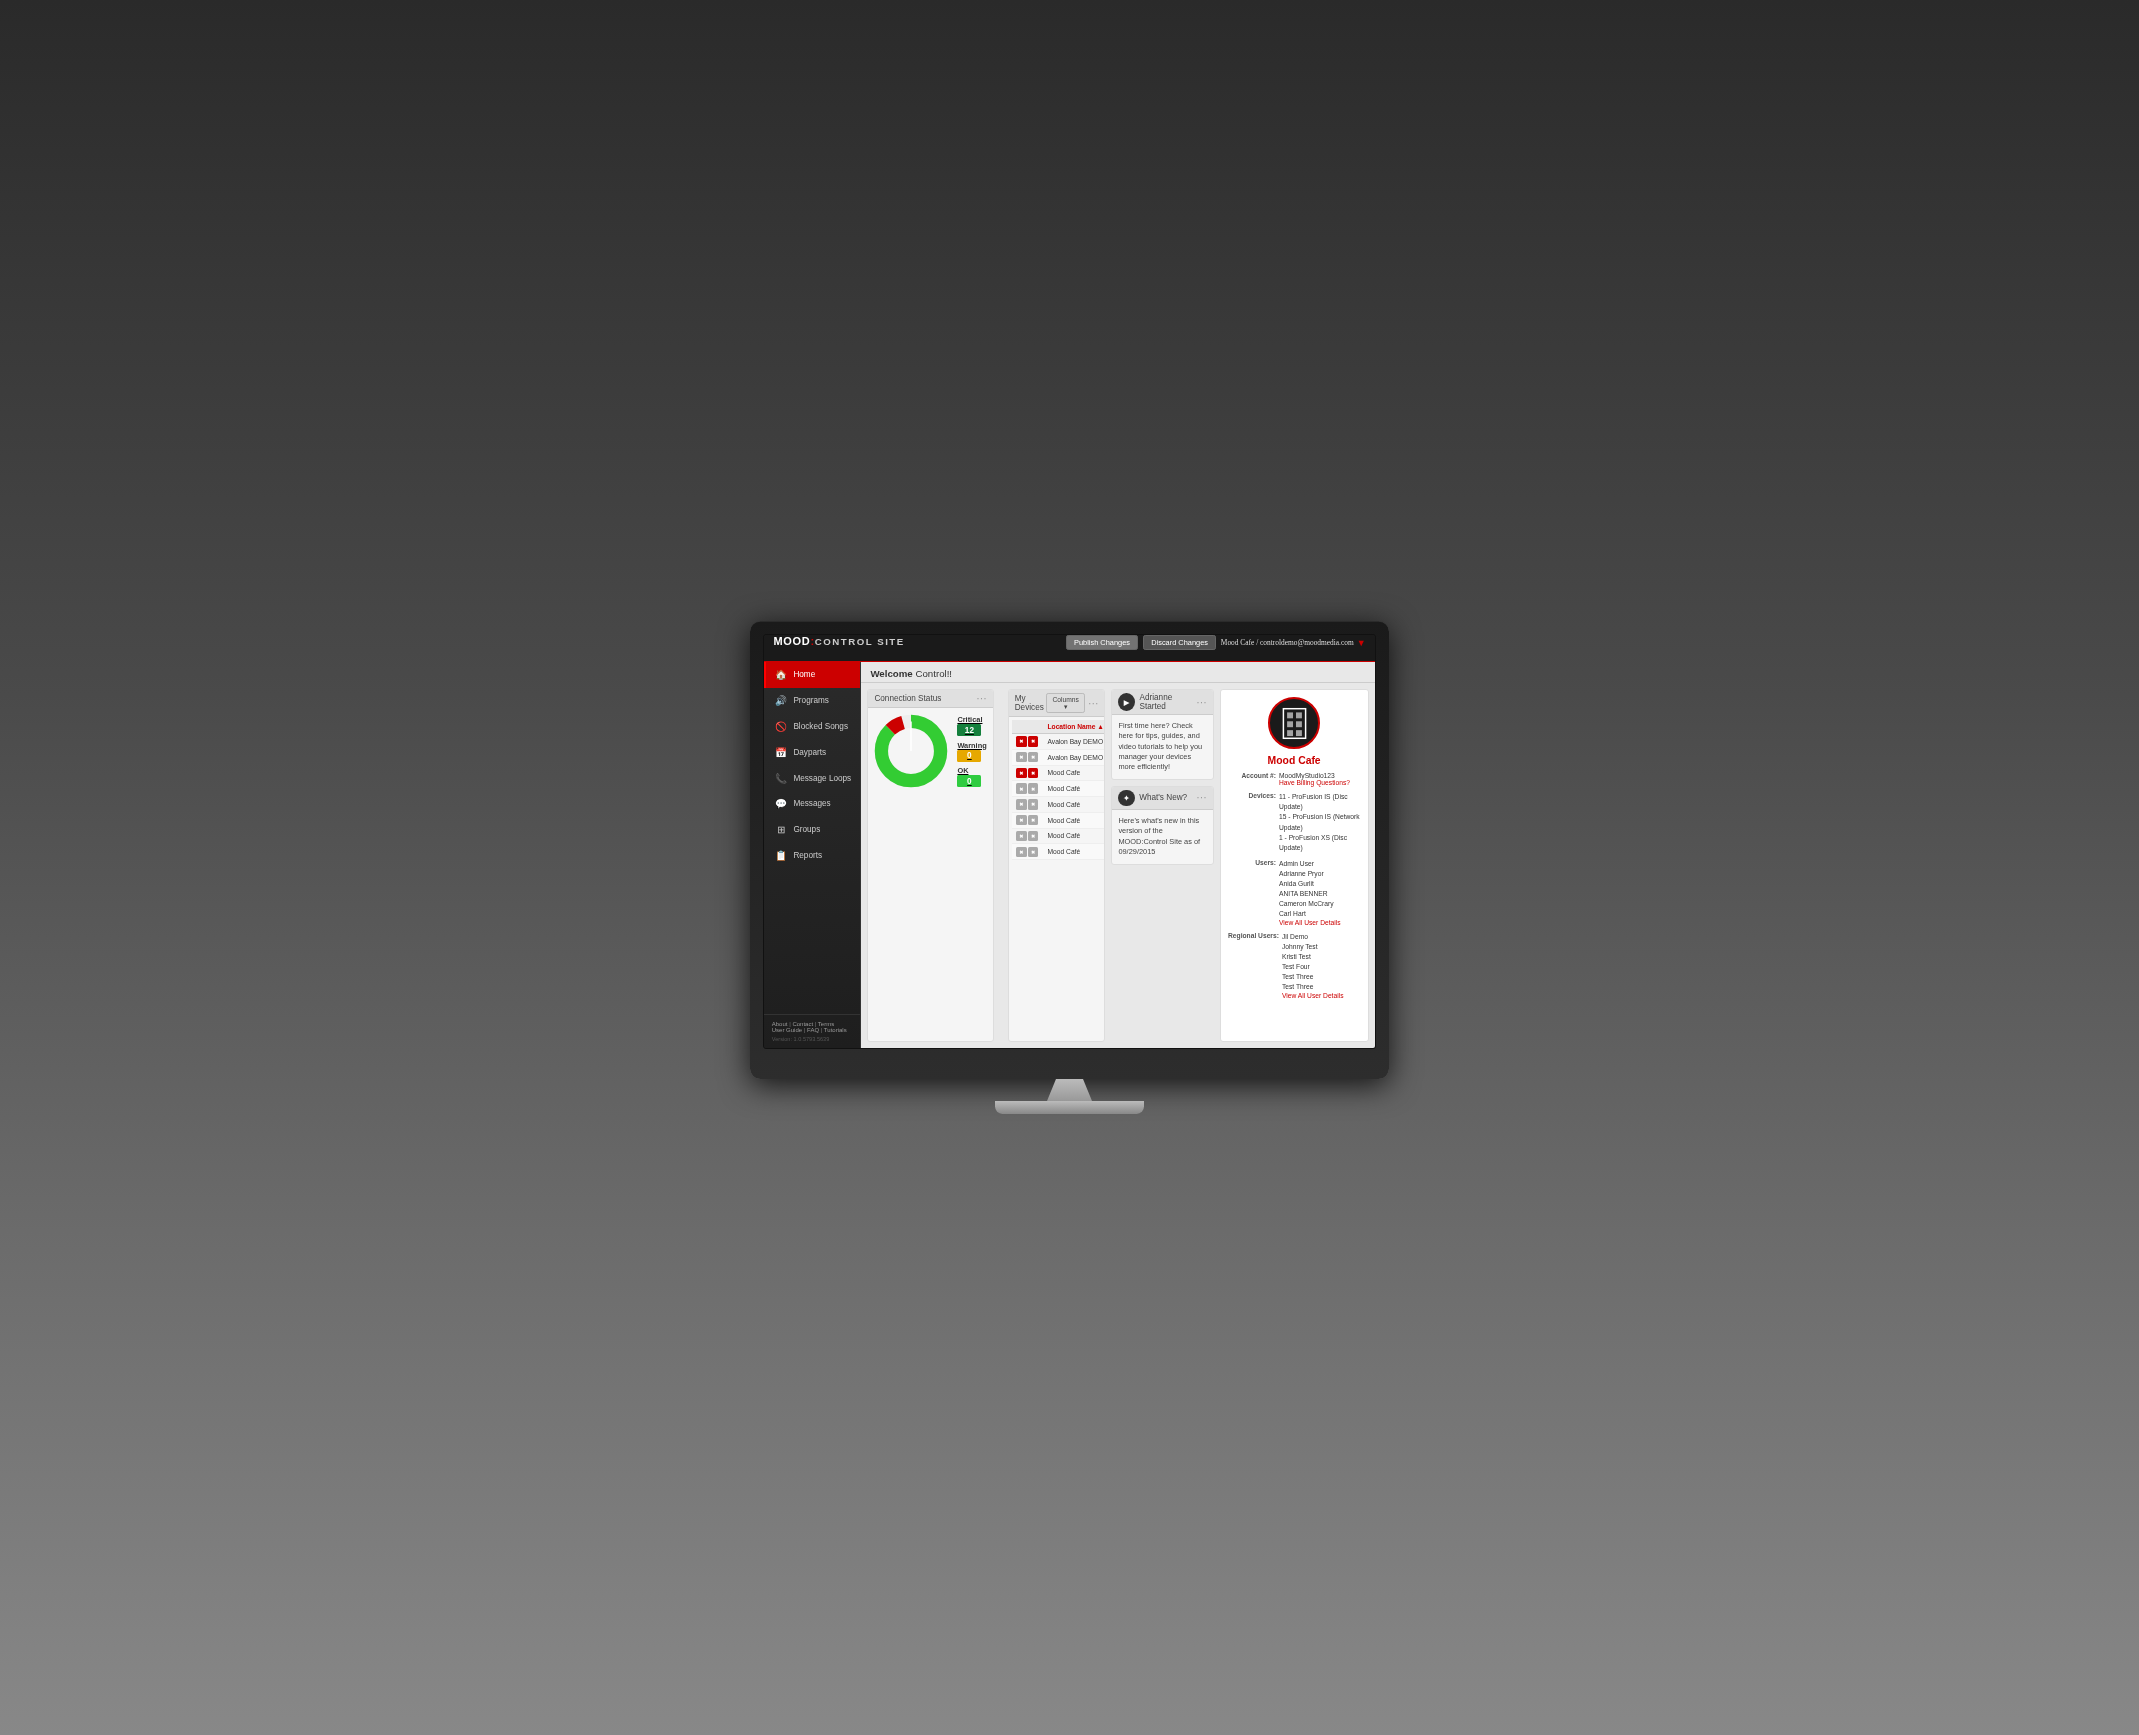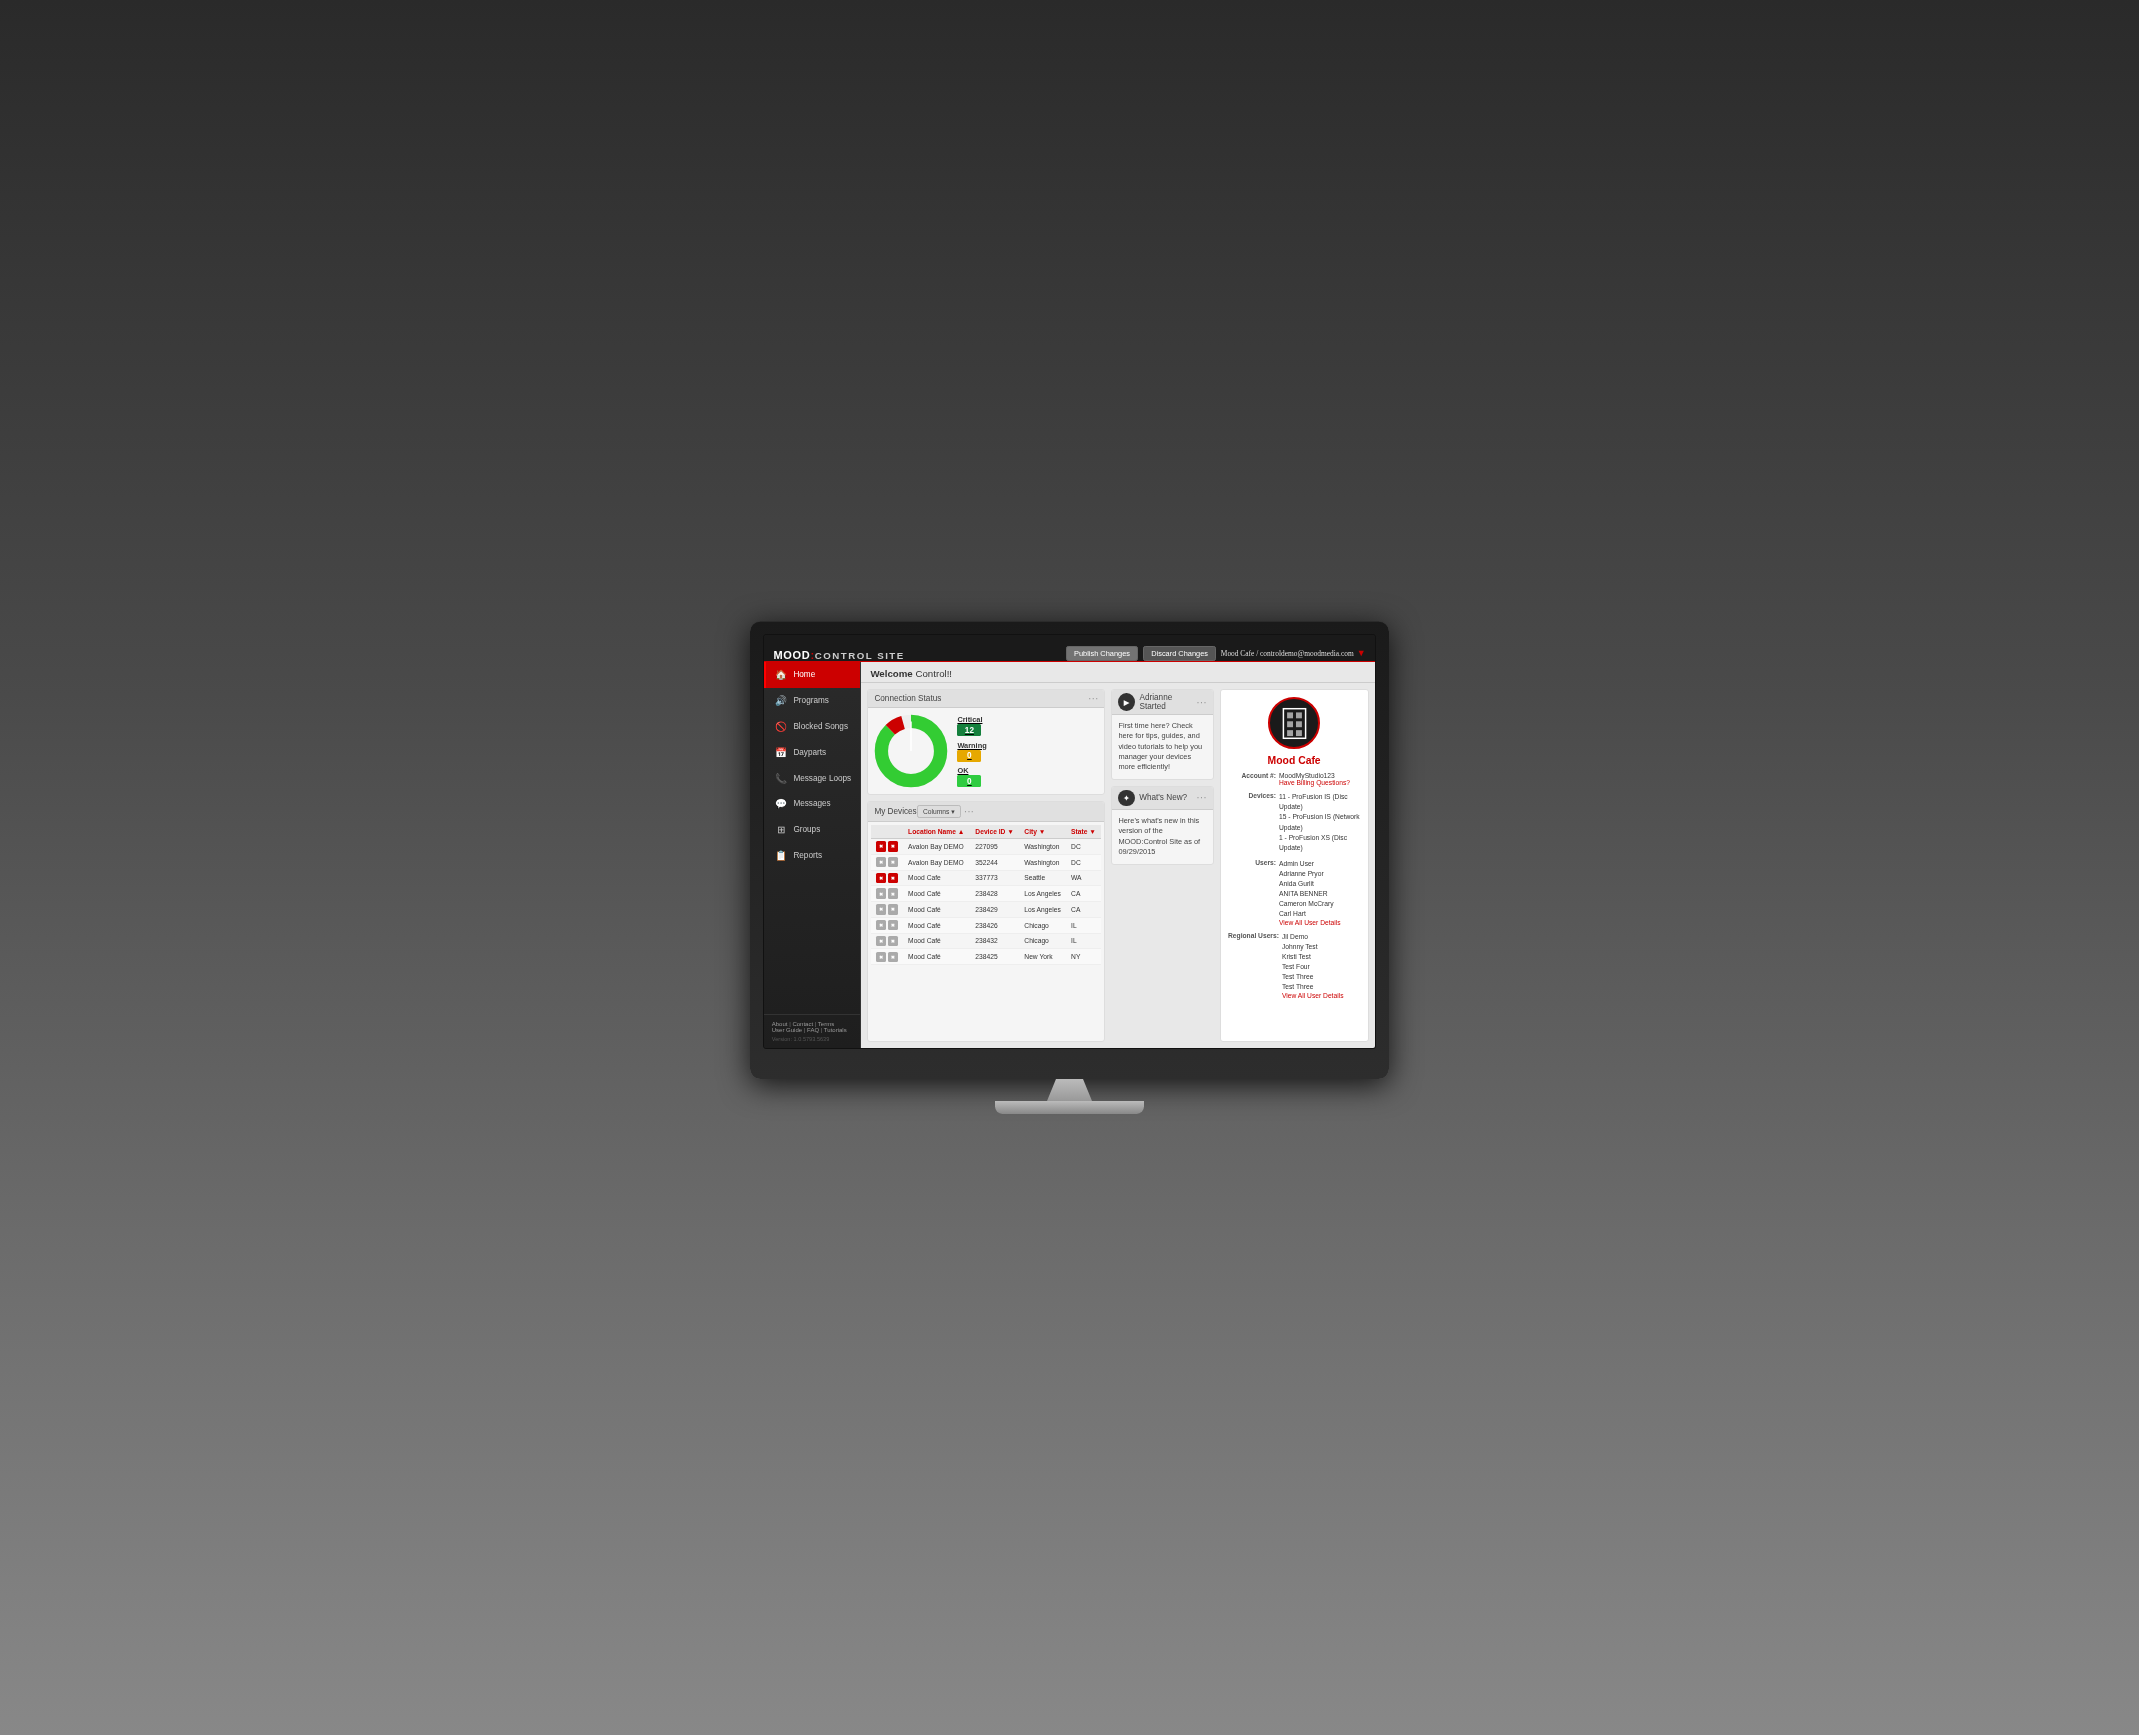--- a/index.html
+++ b/index.html
@@ -28,21 +28,21 @@
     .screen {
       background: #1c1c1c;
       border-radius: 3px;
       overflow: hidden;
       border: 1.5px solid #111;
     }
     
     .top-bar {
       background: #1a1a1a;
       display: flex;
-      align-items: flex-end;
+      align-items: flex-start;
       justify-content: space-between;
       padding: 0 9px;
       height: 27px;
       border-bottom: 1.5px solid #cc0000;
     }
     .logo {
       font-size: 10.4px;
       font-weight: bold;
       color: #fff;
       letter-spacing: 0.7px;
@@ -135,22 +135,22 @@
     .content-header strong { font-weight: bold; }
     .content-body {
       display: flex;
       gap: 6px;
       padding: 6px;
       flex: 1;
       overflow: hidden;
     }
     .left-column {
       display: flex;
-      flex-direction: column;
-      gap: 6px;
+      flex-direction: row;
+      gap: 14px;
       width: 238px;
       flex-shrink: 0;
     }
     .middle-column {
       display: flex;
       flex-direction: column;
       gap: 6px;
       flex: 1;
     }
     .right-column {

